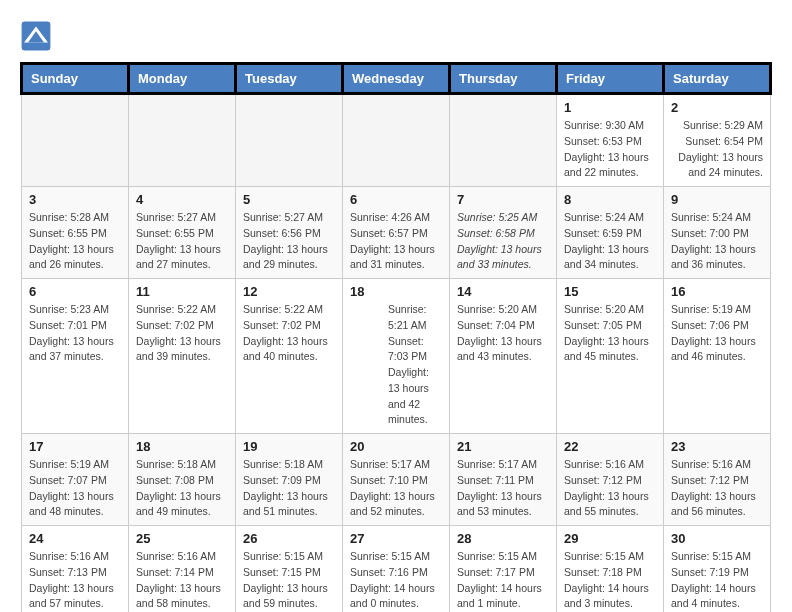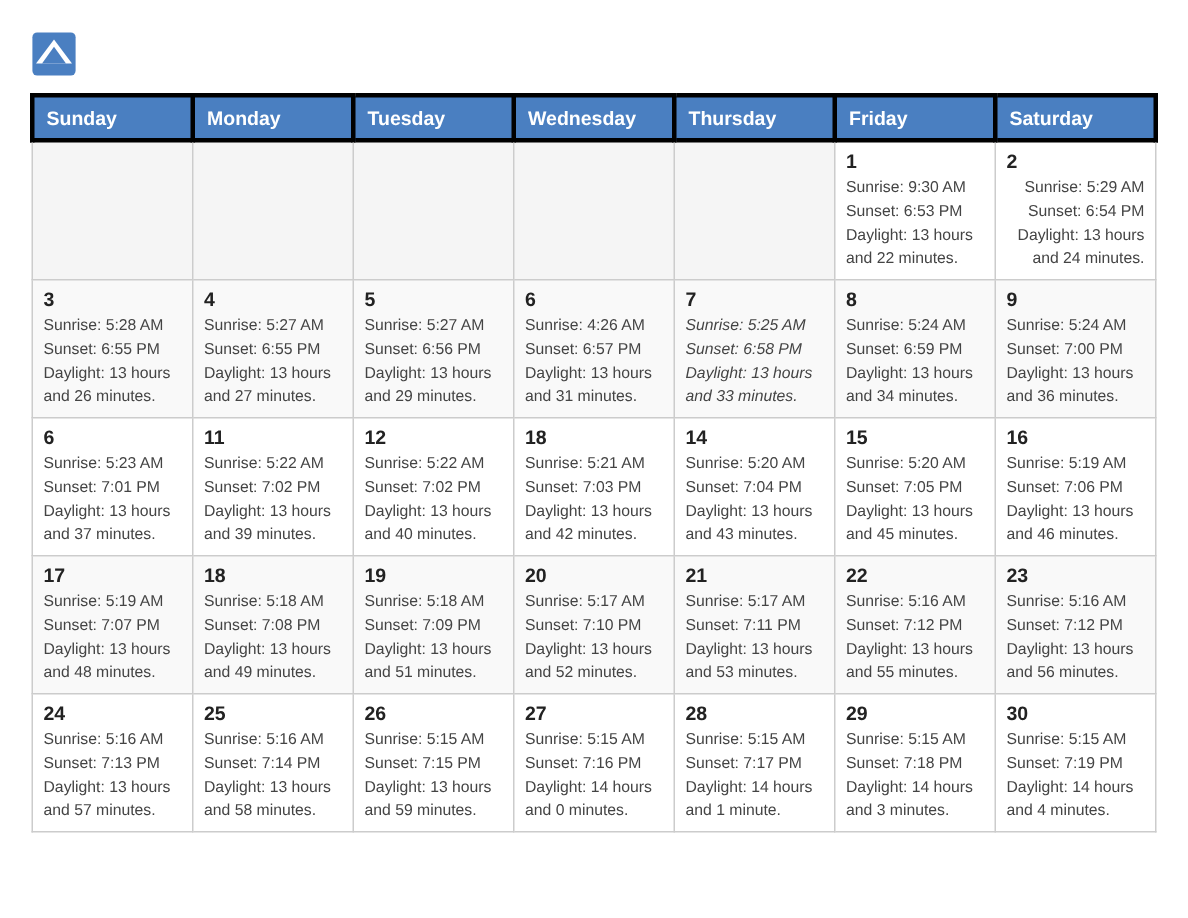--- a/index.html
+++ b/index.html
@@ -209,21 +209,21 @@
         </td>
         <td>
           <span class="day-num">12</span>
           <div class="day-info" style="white-space: pre-line;">Sunrise: 5:22 AM
 Sunset: 7:02 PM
 Daylight: 13 hours
 and 40 minutes.</div>
         </td>
         <td>
           <span class="day-num">18</span>
-          <div class="day-info" style="white-space: pre-line;">Sunrise: 5:21 AM
+          <div class="day-info" style="white-space: pre-line; margin-left: 38px;">Sunrise: 5:21 AM
 Sunset: 7:03 PM
 Daylight: 13 hours
 and 42 minutes.</div>
         </td>
         <td>
           <span class="day-num">14</span>
           <div class="day-info" style="white-space: pre-line;">Sunrise: 5:20 AM
 Sunset: 7:04 PM
 Daylight: 13 hours
 and 43 minutes.</div>

